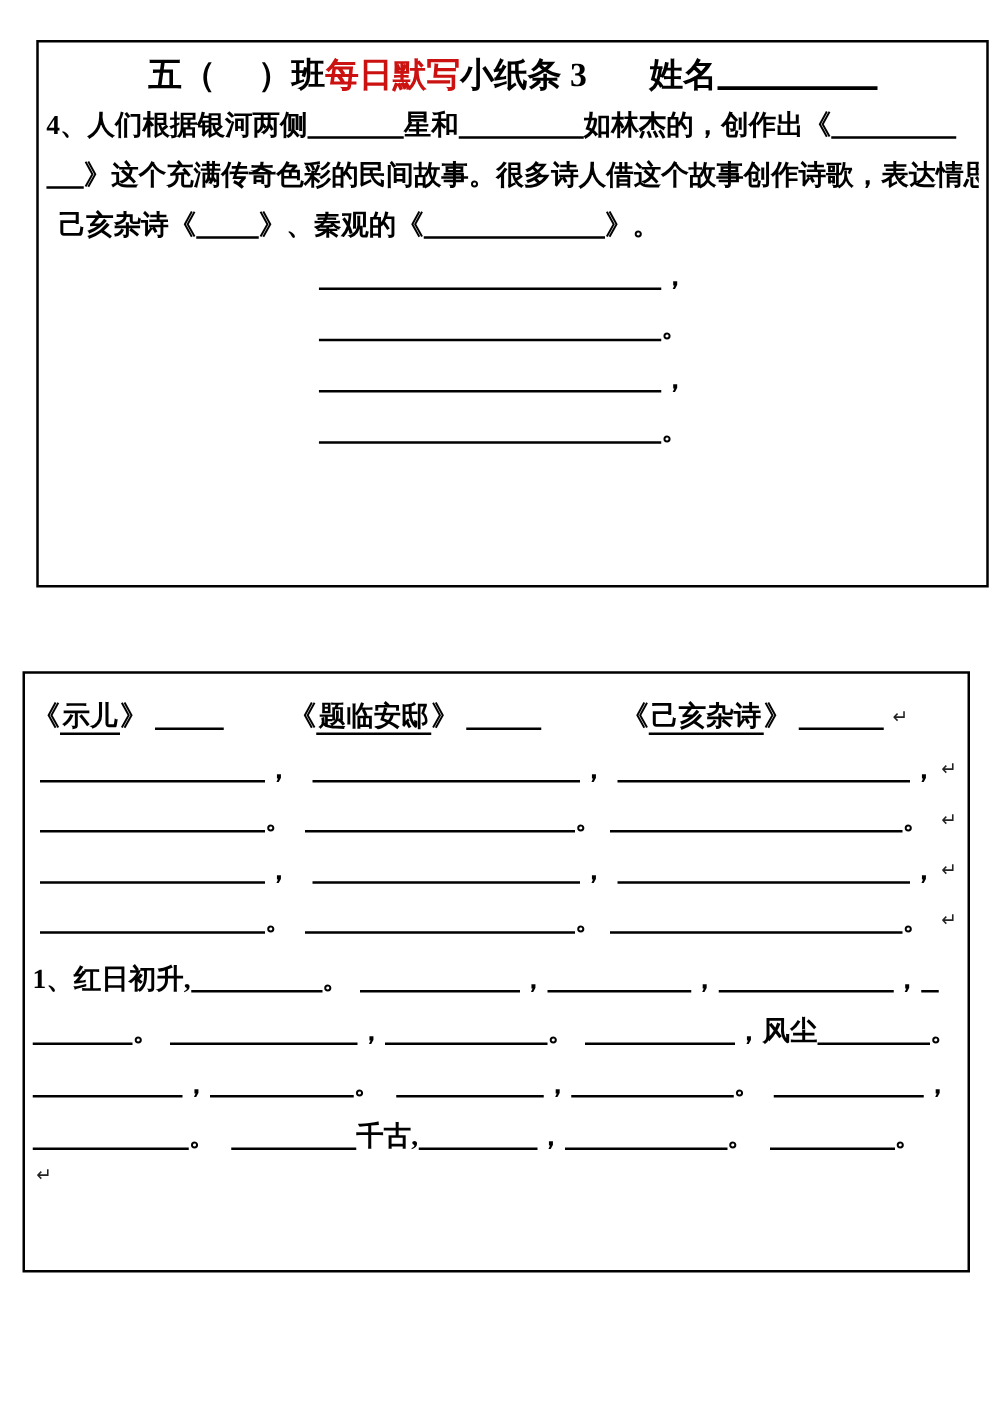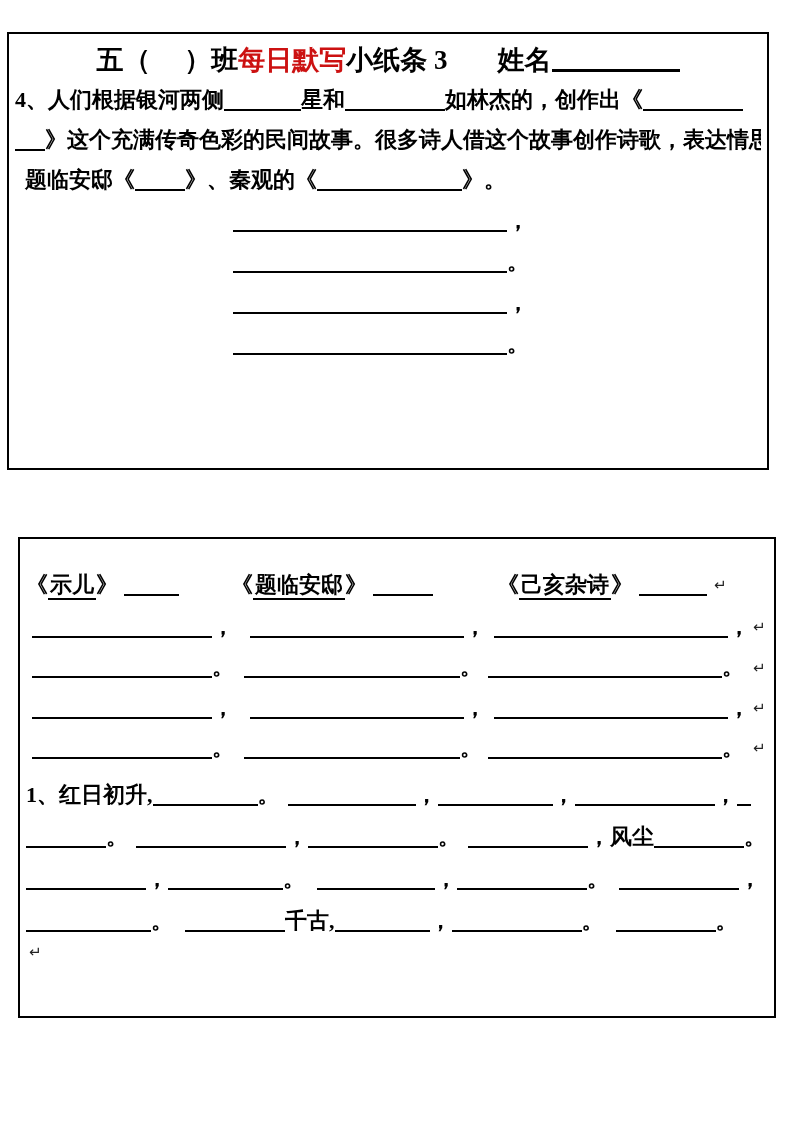--- a/index.html
+++ b/index.html
@@ -1,50 +1,50 @@
 <!DOCTYPE html>
 <html><head>
 <meta charset="utf-8">
 <style>
   html,body{margin:0;padding:0;background:#fff;}
   .page{position:relative;width:793px;height:1122px;background:#ffffff;
         font-family:"Liberation Serif","DejaVu Serif",serif;color:#000;overflow:hidden;}
   .card{position:absolute;border:2px solid #000;background:#fff;box-sizing:border-box;
         padding:6px 6px 0 6px;}
-  #card3{left:7px;top:32px;width:762px;height:438px;}
+  #card3{left:29px;top:32px;width:762px;height:438px;}
   #card4{left:18px;top:537px;width:758px;height:481px;}
   .t-line{text-align:center;font-size:27px;font-weight:bold;line-height:40px;white-space:nowrap;overflow:hidden;}
   .line{font-size:22px;font-weight:bold;line-height:40px;white-space:nowrap;overflow:hidden;}
   .lh41{line-height:41px;}
   .lh39{line-height:39px;}
   .lh42{line-height:42px;}
   .q2{margin-top:12px;}
   .center-row{margin-left:218px;}
-  .poems{margin-top:20px;}
+  .poems{margin-top:8px;}
   .grid{margin-top:2px;}
   .para{margin-top:6px;}
   .endline{line-height:20px;margin-top:0;}
   .txt{display:inline;}
   .blank{display:inline-block;border-bottom:2px solid #000;height:1.15em;vertical-align:-0.18em;}
   .nameblank{display:inline-block;border-bottom:3px solid #000;height:1.05em;vertical-align:-0.12em;}
   .gap{display:inline-block;}
   .utxt{border-bottom:2px solid #000;padding:0 2px 1px 2px;}
   .pilcrow{font-family:"DejaVu Sans",sans-serif;font-size:15px;font-weight:normal;color:#222;
            vertical-align:0.12em;margin-left:3px;}
 </style>
 </head>
 <body>
 
 <div class="page">
 
   <div class="card" id="card3">
     <div class="t-line"><span class="txt">五（　 ）班</span><span class="red" style="color: rgb(204, 17, 17);">每日默写</span><span class="txt">小纸条 3</span><span class="gap" style="width: 50px;"></span><span class="txt">姓名</span><span class="nameblank" style="width: 128px;"></span></div>
     <div class="line"><span class="txt">4、人们根据银河两侧</span><span class="blank" style="width: 77px;"></span><span class="txt">星和</span><span class="blank" style="width: 100px;"></span><span class="txt">如林杰的，创作出《</span><span class="blank" style="width: 100px;"></span></div>
     <div class="line"><span class="blank" style="width: 30px;"></span><span class="txt">》这个充满传奇色彩的民间故事。很多诗人借这个故事创作诗歌，表达情思，</span></div>
-    <div class="line"><span class="gap" style="width: 10px;"></span><span class="txt">题临安邸《</span><span class="blank" style="width: 50px;"></span><span class="txt">》、秦观的《</span><span class="blank" style="width: 145px;"></span><span class="txt">》。</span></div>
+    <div class="line"><span class="gap" style="width: 10px;"></span><span class="txt">己亥杂诗《</span><span class="blank" style="width: 50px;"></span><span class="txt">》、秦观的《</span><span class="blank" style="width: 145px;"></span><span class="txt">》。</span></div>
     <div class="line lh41 center-row"><span class="blank" style="width: 274px;"></span><span class="txt">，</span></div>
     <div class="line lh41 center-row"><span class="blank" style="width: 274px;"></span><span class="txt">。</span></div>
     <div class="line lh41 center-row"><span class="blank" style="width: 274px;"></span><span class="txt">，</span></div>
     <div class="line lh41 center-row"><span class="blank" style="width: 274px;"></span><span class="txt">。</span></div>
   </div>
 
   <div class="card" id="card4">
     <div class="line poems"><span class="txt">《</span><span class="utxt">示儿</span><span class="txt">》</span><span class="gap" style="width: 6px;"></span><span class="blank" style="width: 55px;"></span><span class="gap" style="width: 52px;"></span><span class="txt">《</span><span class="utxt">题临安邸</span><span class="txt">》</span><span class="gap" style="width: 6px;"></span><span class="blank" style="width: 60px;"></span><span class="gap" style="width: 64px;"></span><span class="txt">《</span><span class="utxt">己亥杂诗</span><span class="txt">》</span><span class="gap" style="width: 6px;"></span><span class="blank" style="width: 68px;"></span><span class="gap" style="width: 4px;"></span><span class="pilcrow">↵</span></div>
     <div class="grid">
       <div class="line lh39"><span class="gap" style="width: 6px;"></span><span class="blank" style="width: 180px;"></span><span class="txt">，</span><span class="gap" style="width: 16px;"></span><span class="blank" style="width: 214px;"></span><span class="txt">，</span><span class="gap" style="width: 8px;"></span><span class="blank" style="width: 234px;"></span><span class="txt">，</span><span class="pilcrow">↵</span></div>

